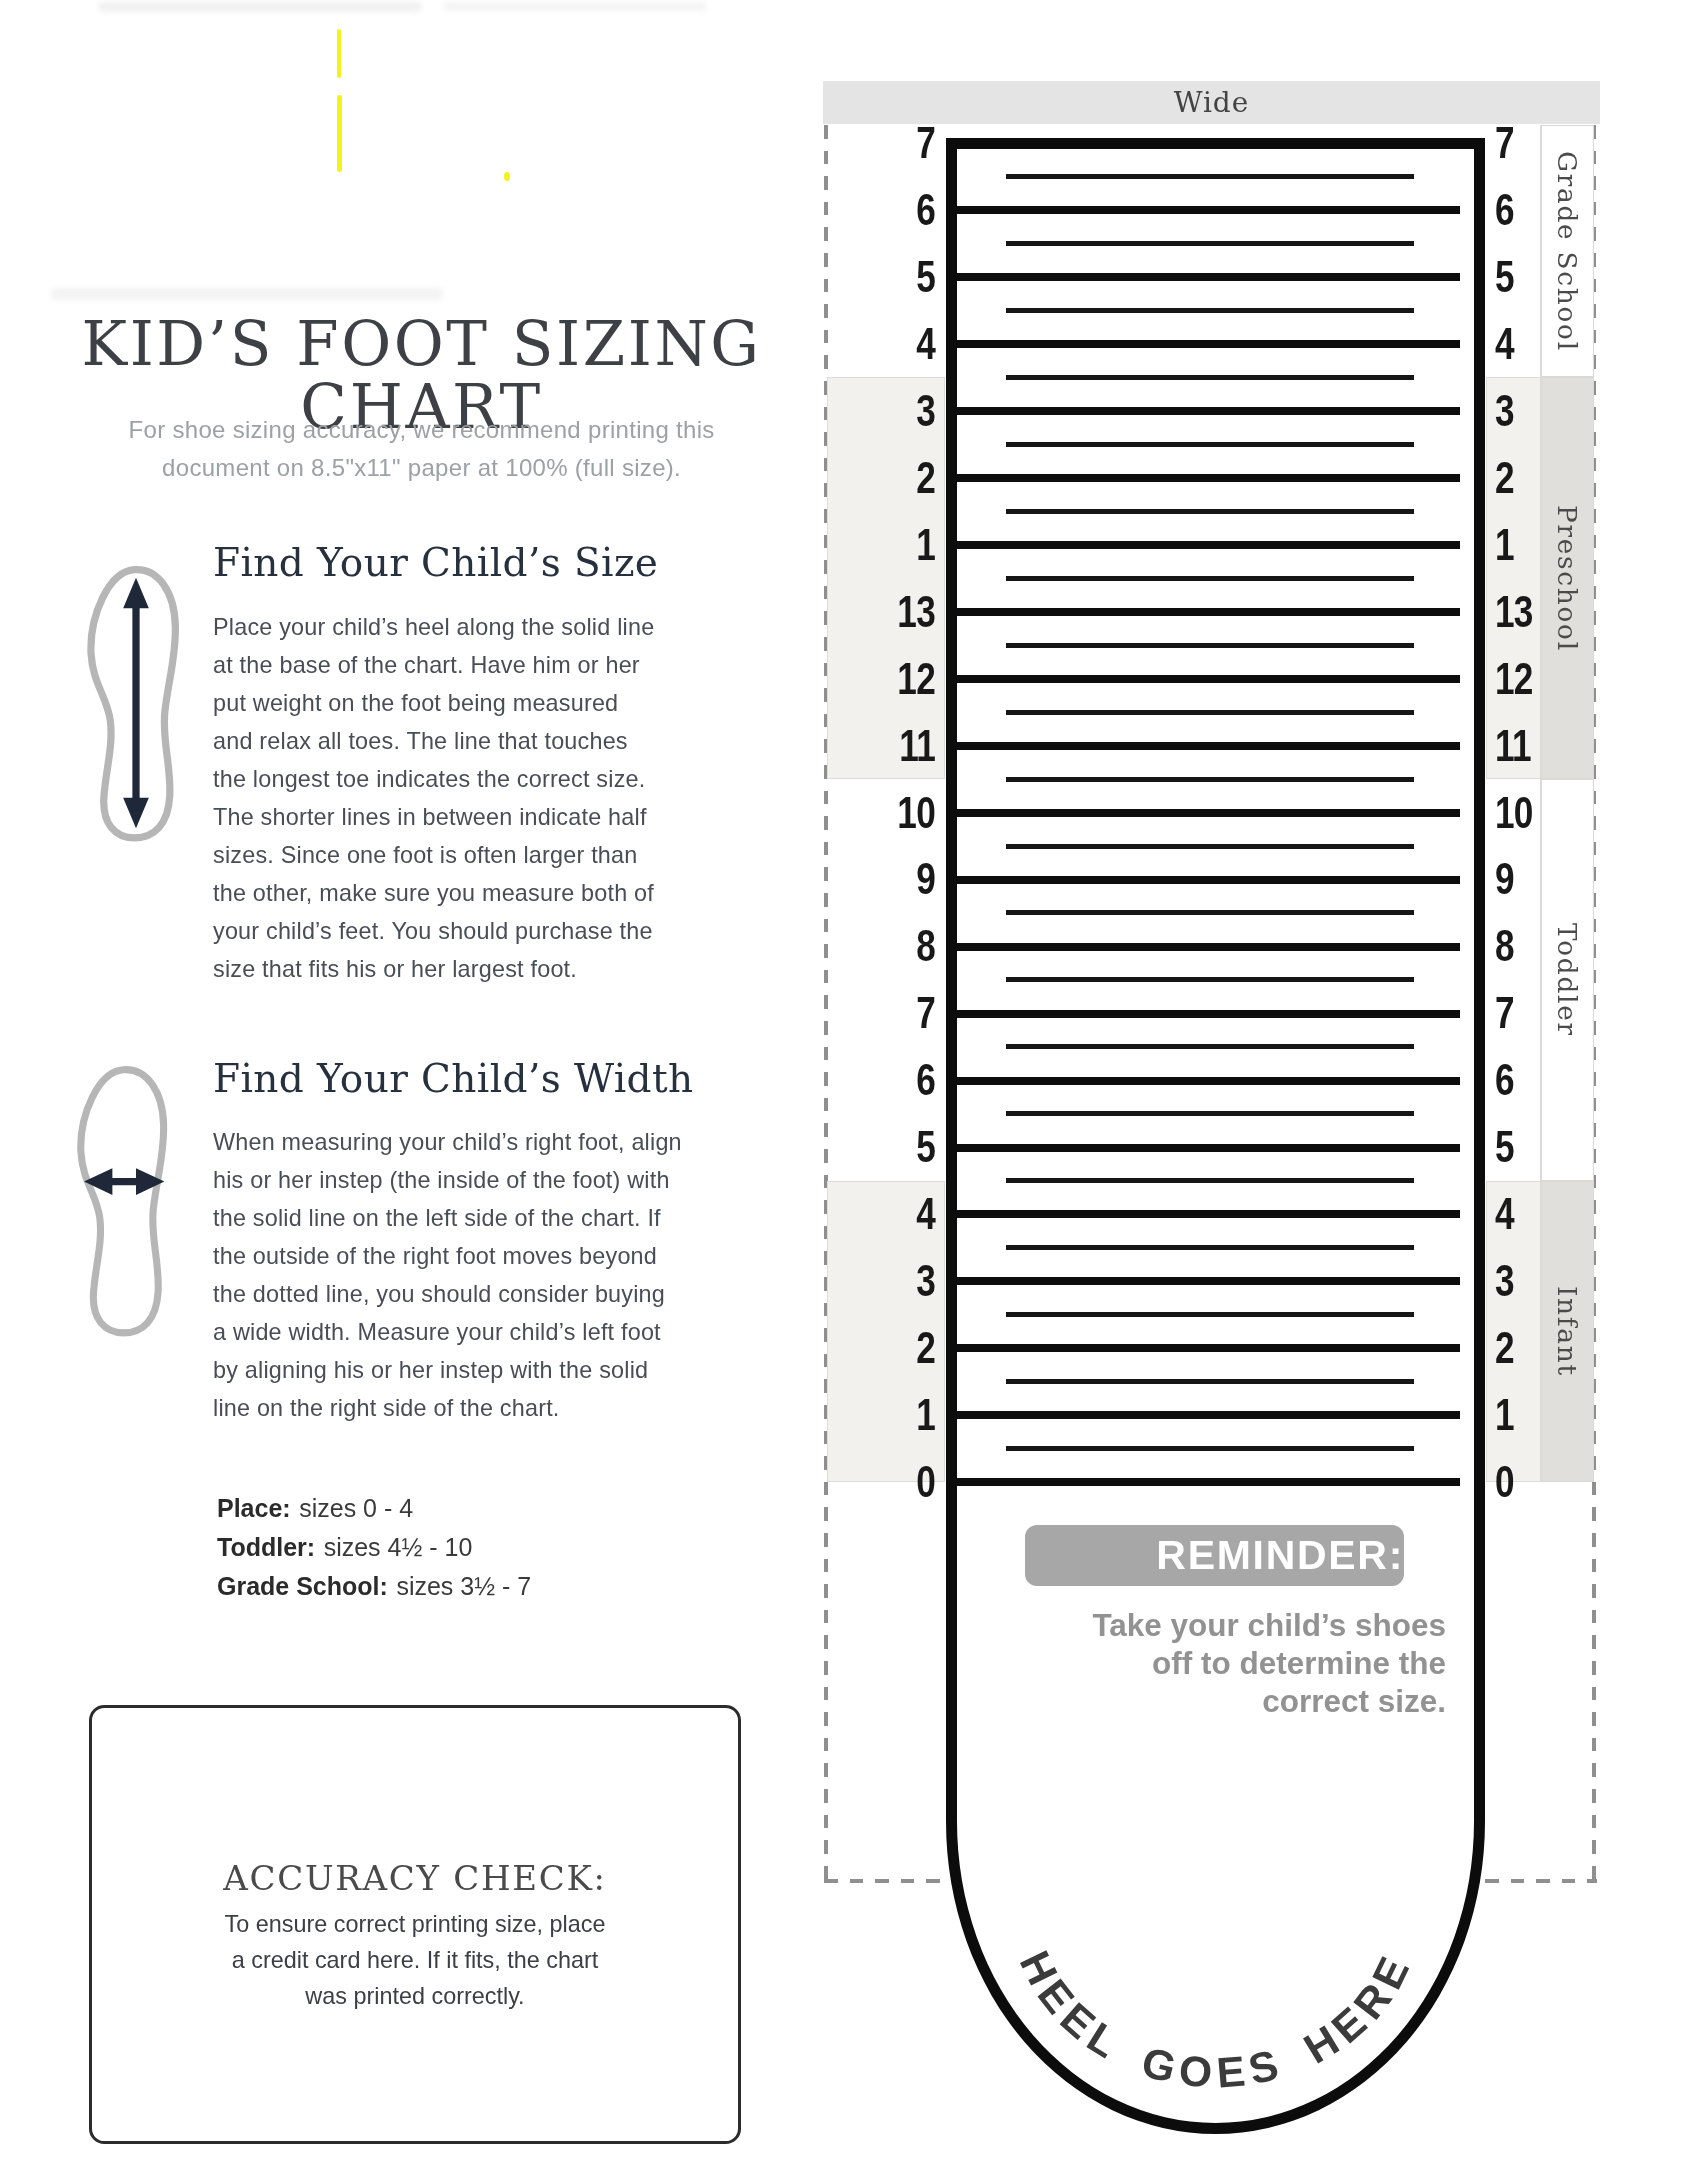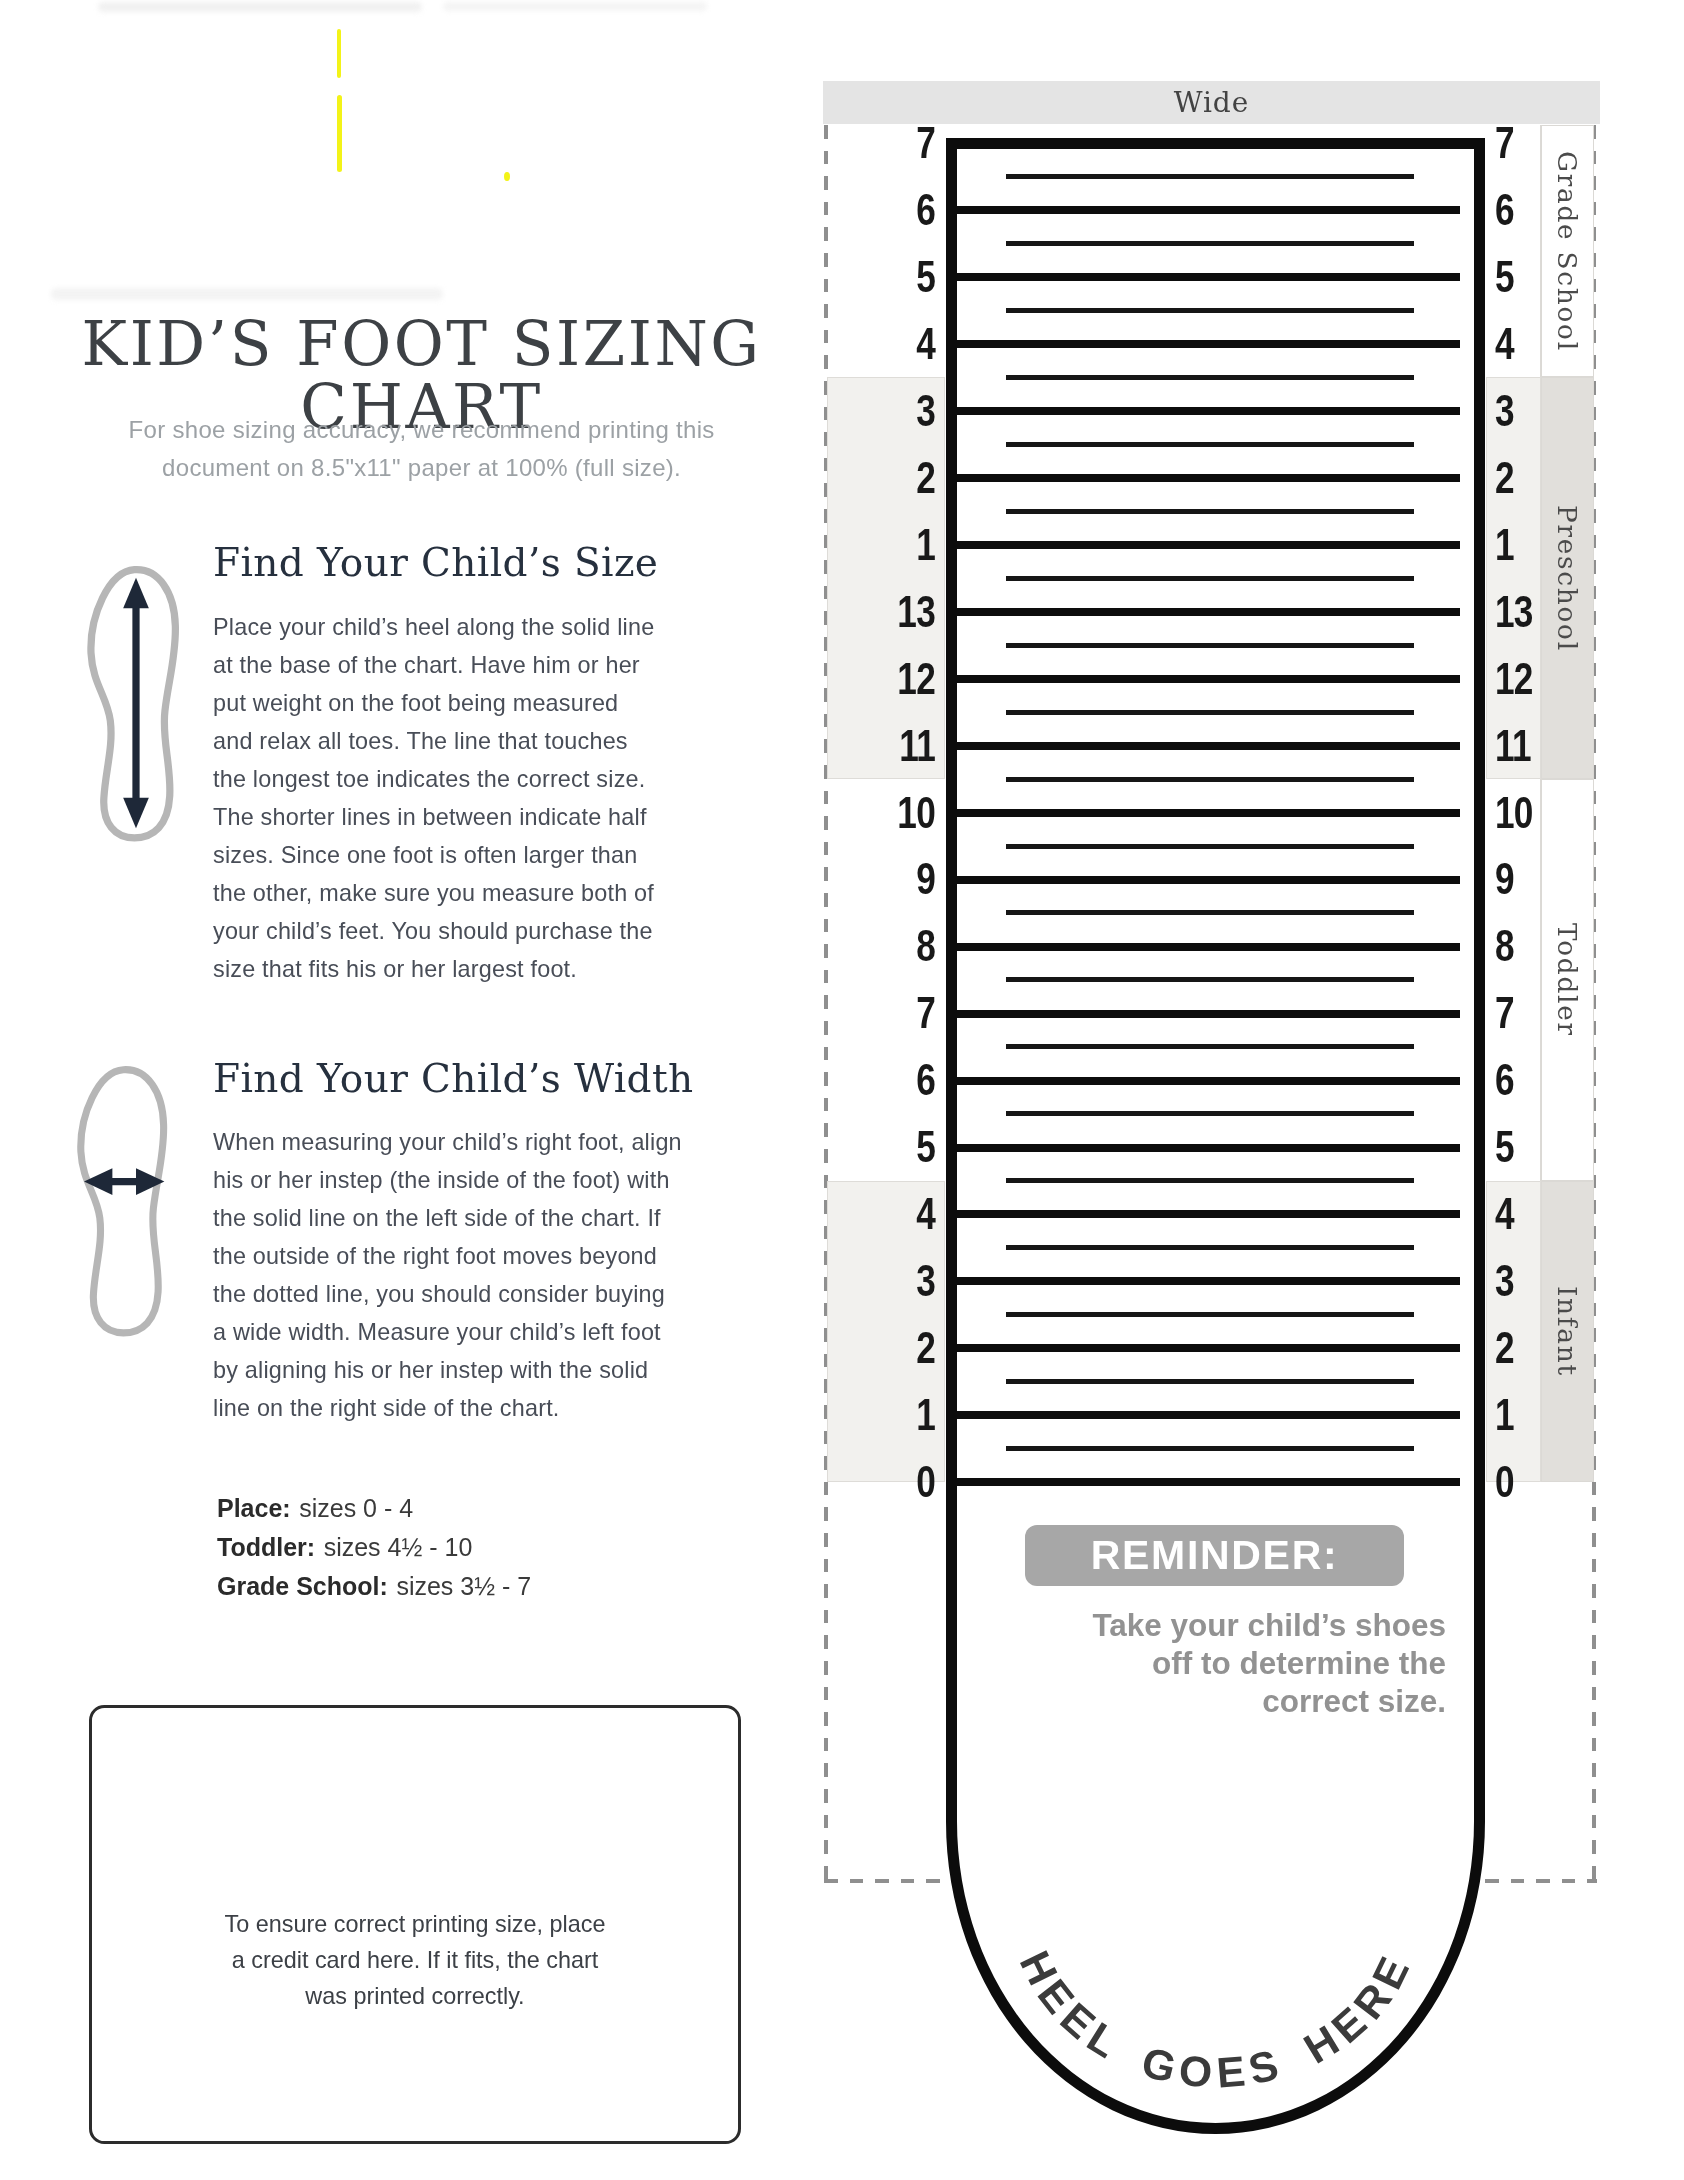--- a/index.html
+++ b/index.html
@@ -55,21 +55,21 @@
   .line-half{width:408px;height:5.1px;background:#161616;}
   .shade{width:118px;background:#f2f1ee;border:0.9px solid #dedcd8;z-index:0;}
   .shade-r{width:55px;}
   .label-cell{width:53px;background:#fff;border:0.9px solid #dbd9d5;display:flex;
               align-items:center;justify-content:center;}
   .cell-sh{background:#e1dfdb;}
   .vtext{writing-mode:vertical-rl;font-family:"DejaVu Serif",serif;font-size:26.4px;
          color:#4b4b4b;letter-spacing:1.7px;}
 
   .reminder-box{position:absolute;left:1025px;top:1525px;width:379px;height:61px;background:#a7a7a7;
-                border-radius:12px;text-align:center;line-height:61px;z-index:3;
+                border-radius:12px;text-align:right;line-height:61px;z-index:3;
                 font-weight:bold;font-size:41px;color:#ffffff;letter-spacing:1.7px;}
   .reminder-note{position:absolute;left:982px;top:1606px;width:464px;text-align:right;z-index:3;
                  font-weight:bold;font-size:31.5px;line-height:38px;color:#929292;}
   .heel-svg{position:absolute;left:946px;top:1789px;z-index:3;}
   .foot-icon{position:absolute;}
 </style>
 </head>
 <body>
 
 <div id="page">
@@ -121,20 +121,21 @@
 by aligning his or her instep with the solid
 line on the right side of the chart.</div>
 
   <div class="range-list" id="ranges">
       <div class="range-row"><span class="range-label">Place:</span><span>sizes 0 - 4</span></div>
       <div class="range-row"><span class="range-label">Toddler:</span><span>sizes 4½ - 10</span></div>
       <div class="range-row"><span class="range-label">Grade School:</span><span>sizes 3½ - 7</span></div>
     </div>
 
   <div class="acc-box">
+    <div class="acc-head">ACCURACY CHECK:</div>
     <div class="acc-body prelines">To ensure correct printing size, place
 a credit card here. If it fits, the chart
 was printed correctly.</div>
   </div>
 
   <div class="wide-bar">Wide</div>
   <div class="vdash" style="left:824px;"></div>
   <div class="vdash" style="left:1592px;"></div>
   <div class="hdash" style="left:824px;width:122px;"></div>
   <div class="hdash" style="left:1485px;width:112px;"></div>

